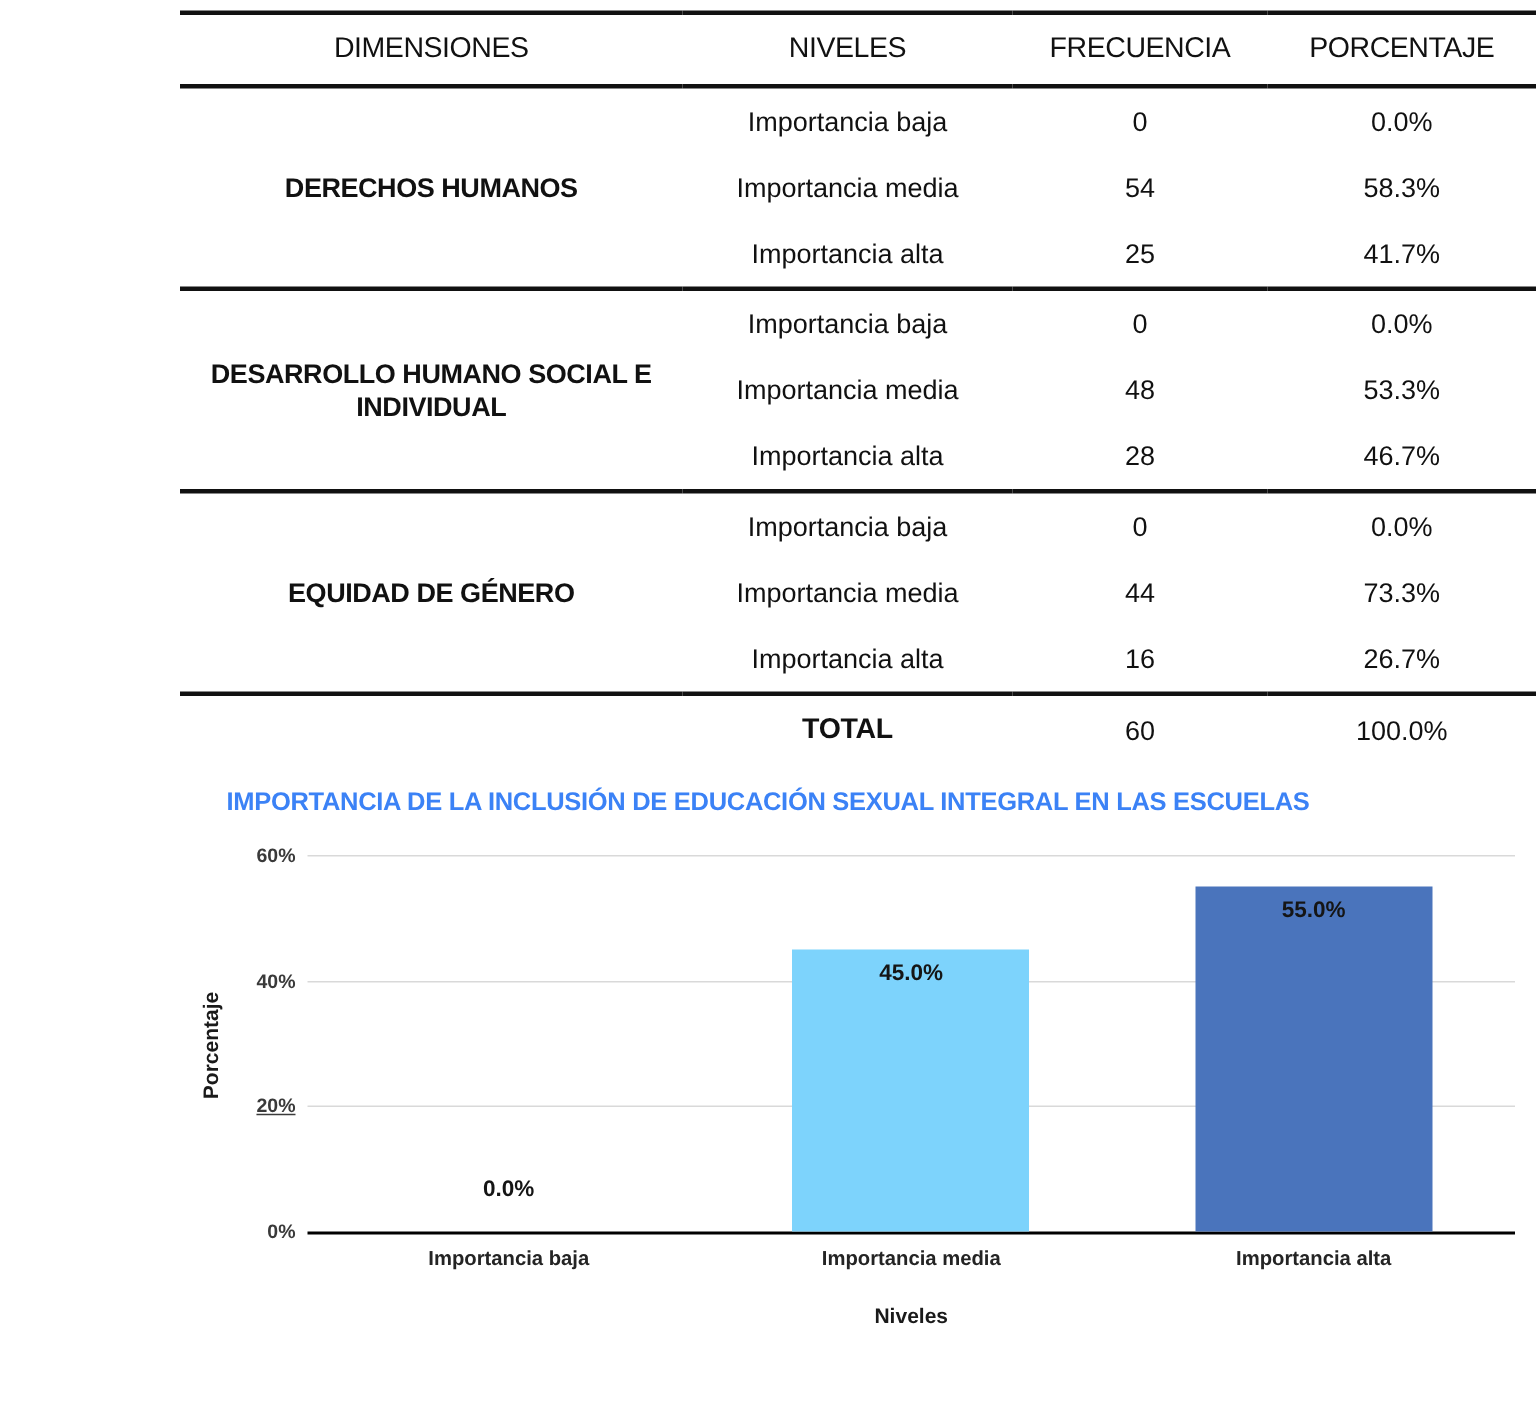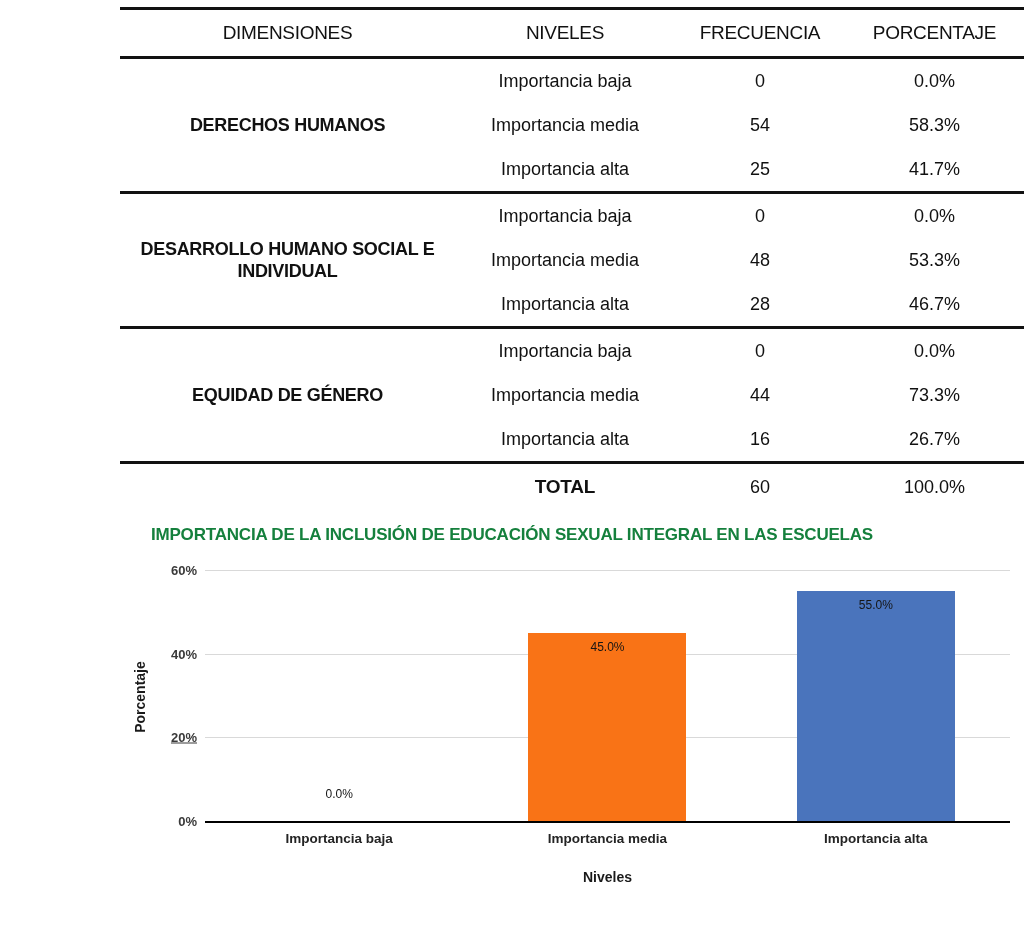--- a/index.html
+++ b/index.html
@@ -97,22 +97,22 @@
   .bars { position: absolute; left: 0; right: 0; top: 0; bottom: 0; display: flex; }
   .bar-slot { flex: 1; position: relative; }
   .bar {
     position: absolute; bottom: 0; left: 50%;
     transform: translateX(-50%);
     width: 158px;
   }
   .bar-value {
     position: absolute; left: 0; right: 0; top: 7px;
     text-align: center;
-    font-weight: normal;
-    font-size: 12px;
+    font-weight: bold;
+    font-size: 15px;
     color: #151515;
   }
   .bar-value.zero { top: auto; bottom: 20px; }
   .x-labels { display: flex; margin-left: 205px; width: 805px; margin-top: 8px; }
   .x-label {
     flex: 1; text-align: center;
     font-weight: bold; font-size: 13.5px; color: #242424;
   }
   .x-title {
     margin-left: 205px; width: 805px;
@@ -198,37 +198,37 @@
       <tr class="total">
         <td></td>
         <td class="tlabel">TOTAL</td>
         <td>60</td>
         <td>100.0%</td>
       </tr>
     </tbody>
   </table>
 
   <div class="chart">
-    <div class="chart-title" style="color: #15803d;">IMPORTANCIA DE LA INCLUSIÓN DE EDUCACIÓN SEXUAL INTEGRAL EN LAS ESCUELAS</div>
+    <div class="chart-title" style="color: #3b82f6;">IMPORTANCIA DE LA INCLUSIÓN DE EDUCACIÓN SEXUAL INTEGRAL EN LAS ESCUELAS</div>
     <div class="plot-wrap">
       <div class="y-title">Porcentaje</div>
       <div class="plot">
           <div class="gridline" style="top: 0%;"></div>
           <div class="ytick" style="top: 0%;">60%</div>
           <div class="gridline" style="top: 33.3333%;"></div>
           <div class="ytick" style="top: 33.3333%;">40%</div>
           <div class="gridline" style="top: 66.6667%;"></div>
           <div class="ytick" style="top: 66.6667%; text-decoration: underline;">20%</div>
           <div class="ytick" style="top: 100%;">0%</div>
           <div class="bars">
             <div class="bar-slot">
               <div class="bar-value zero">0.0%</div>
             </div>
             <div class="bar-slot">
-              <div class="bar" style="height: 75%; background: #f97316;">
+              <div class="bar" style="height: 75%; background: #7dd3fc;">
                 <div class="bar-value">45.0%</div>
               </div>
             </div>
             <div class="bar-slot">
               <div class="bar" style="height: 91.6667%; background: rgb(74, 116, 188);">
                 <div class="bar-value">55.0%</div>
               </div>
             </div>
           </div>
         </div>

